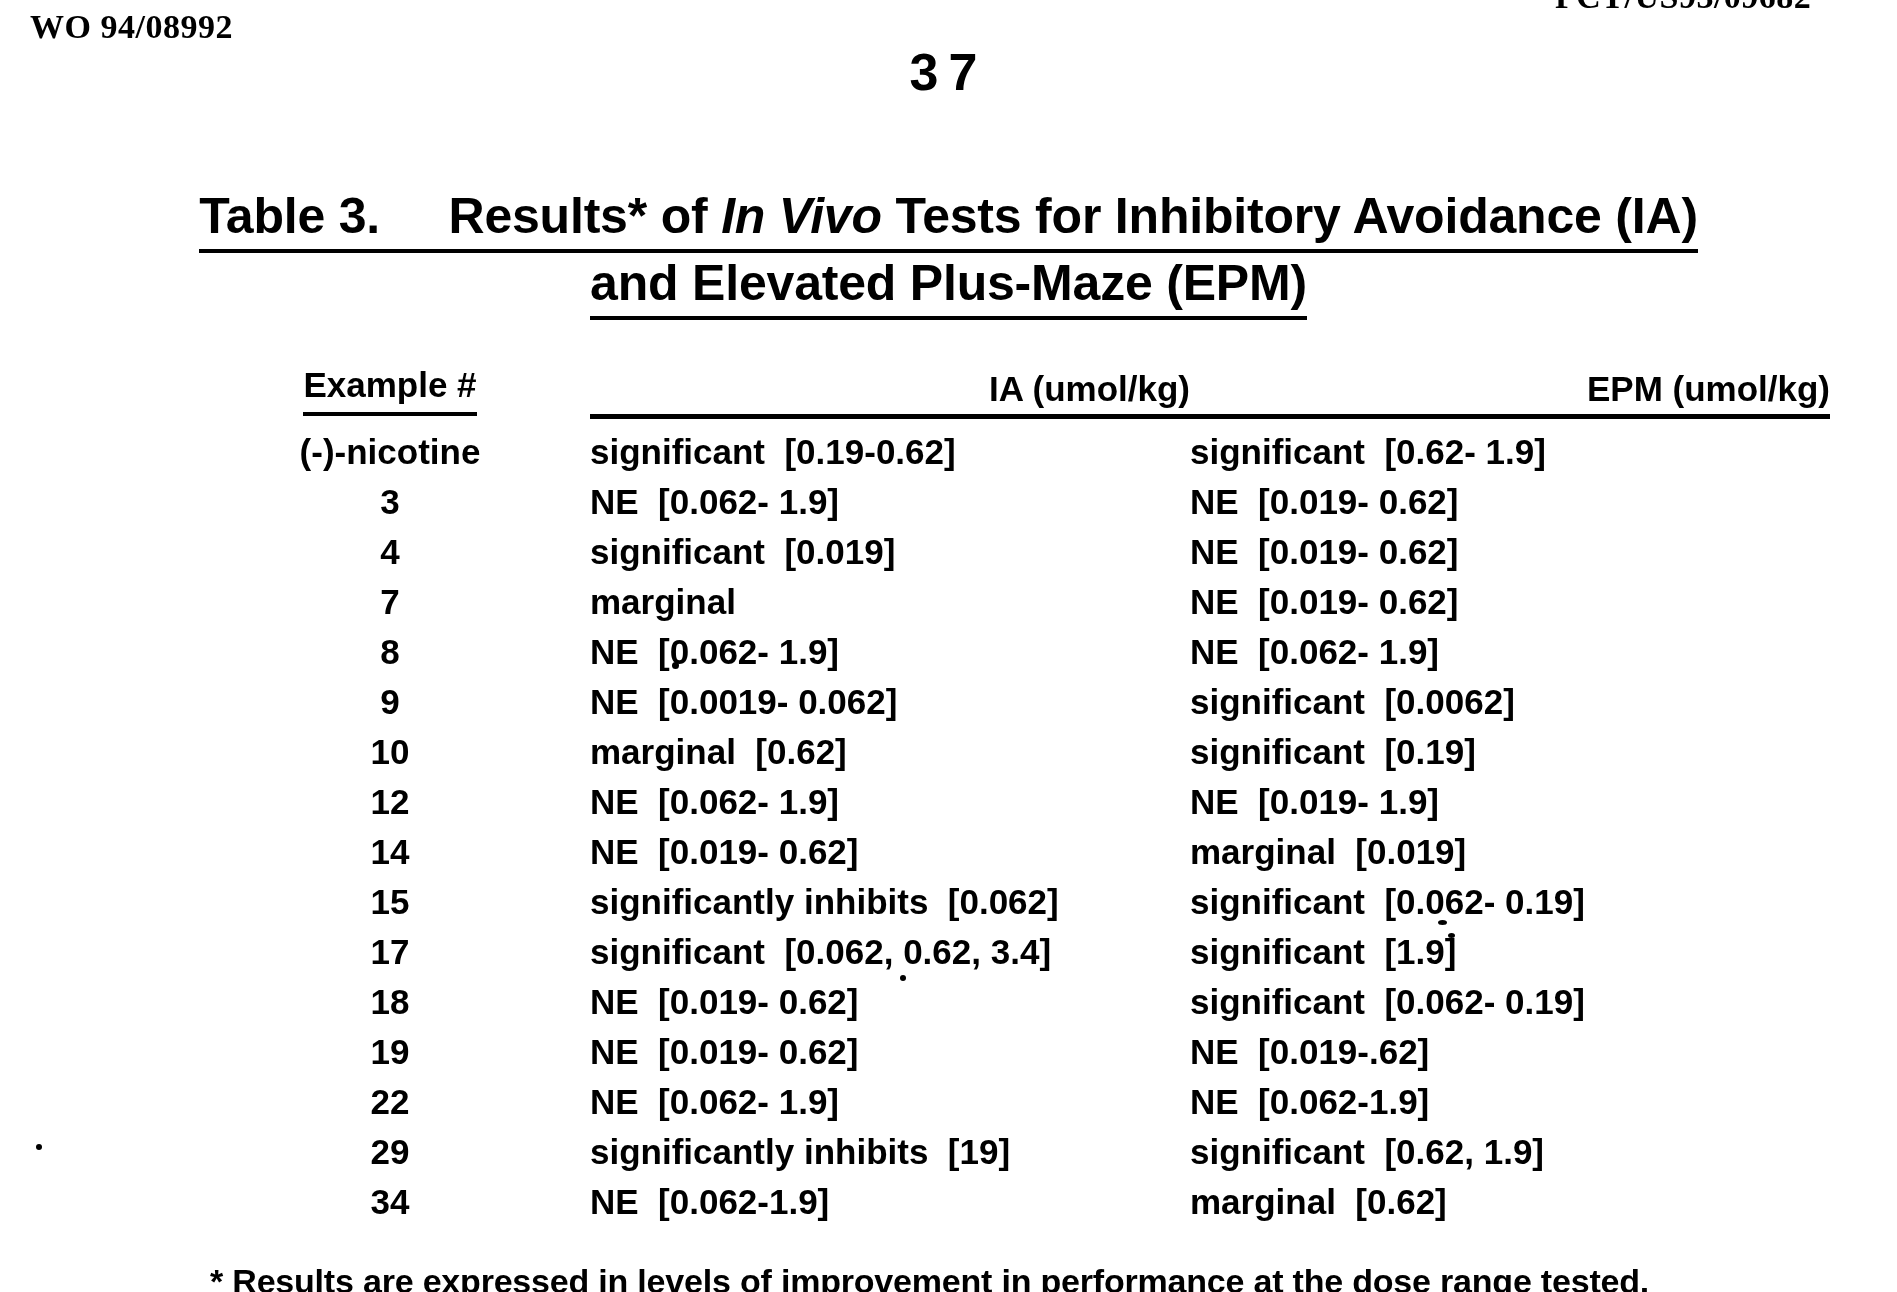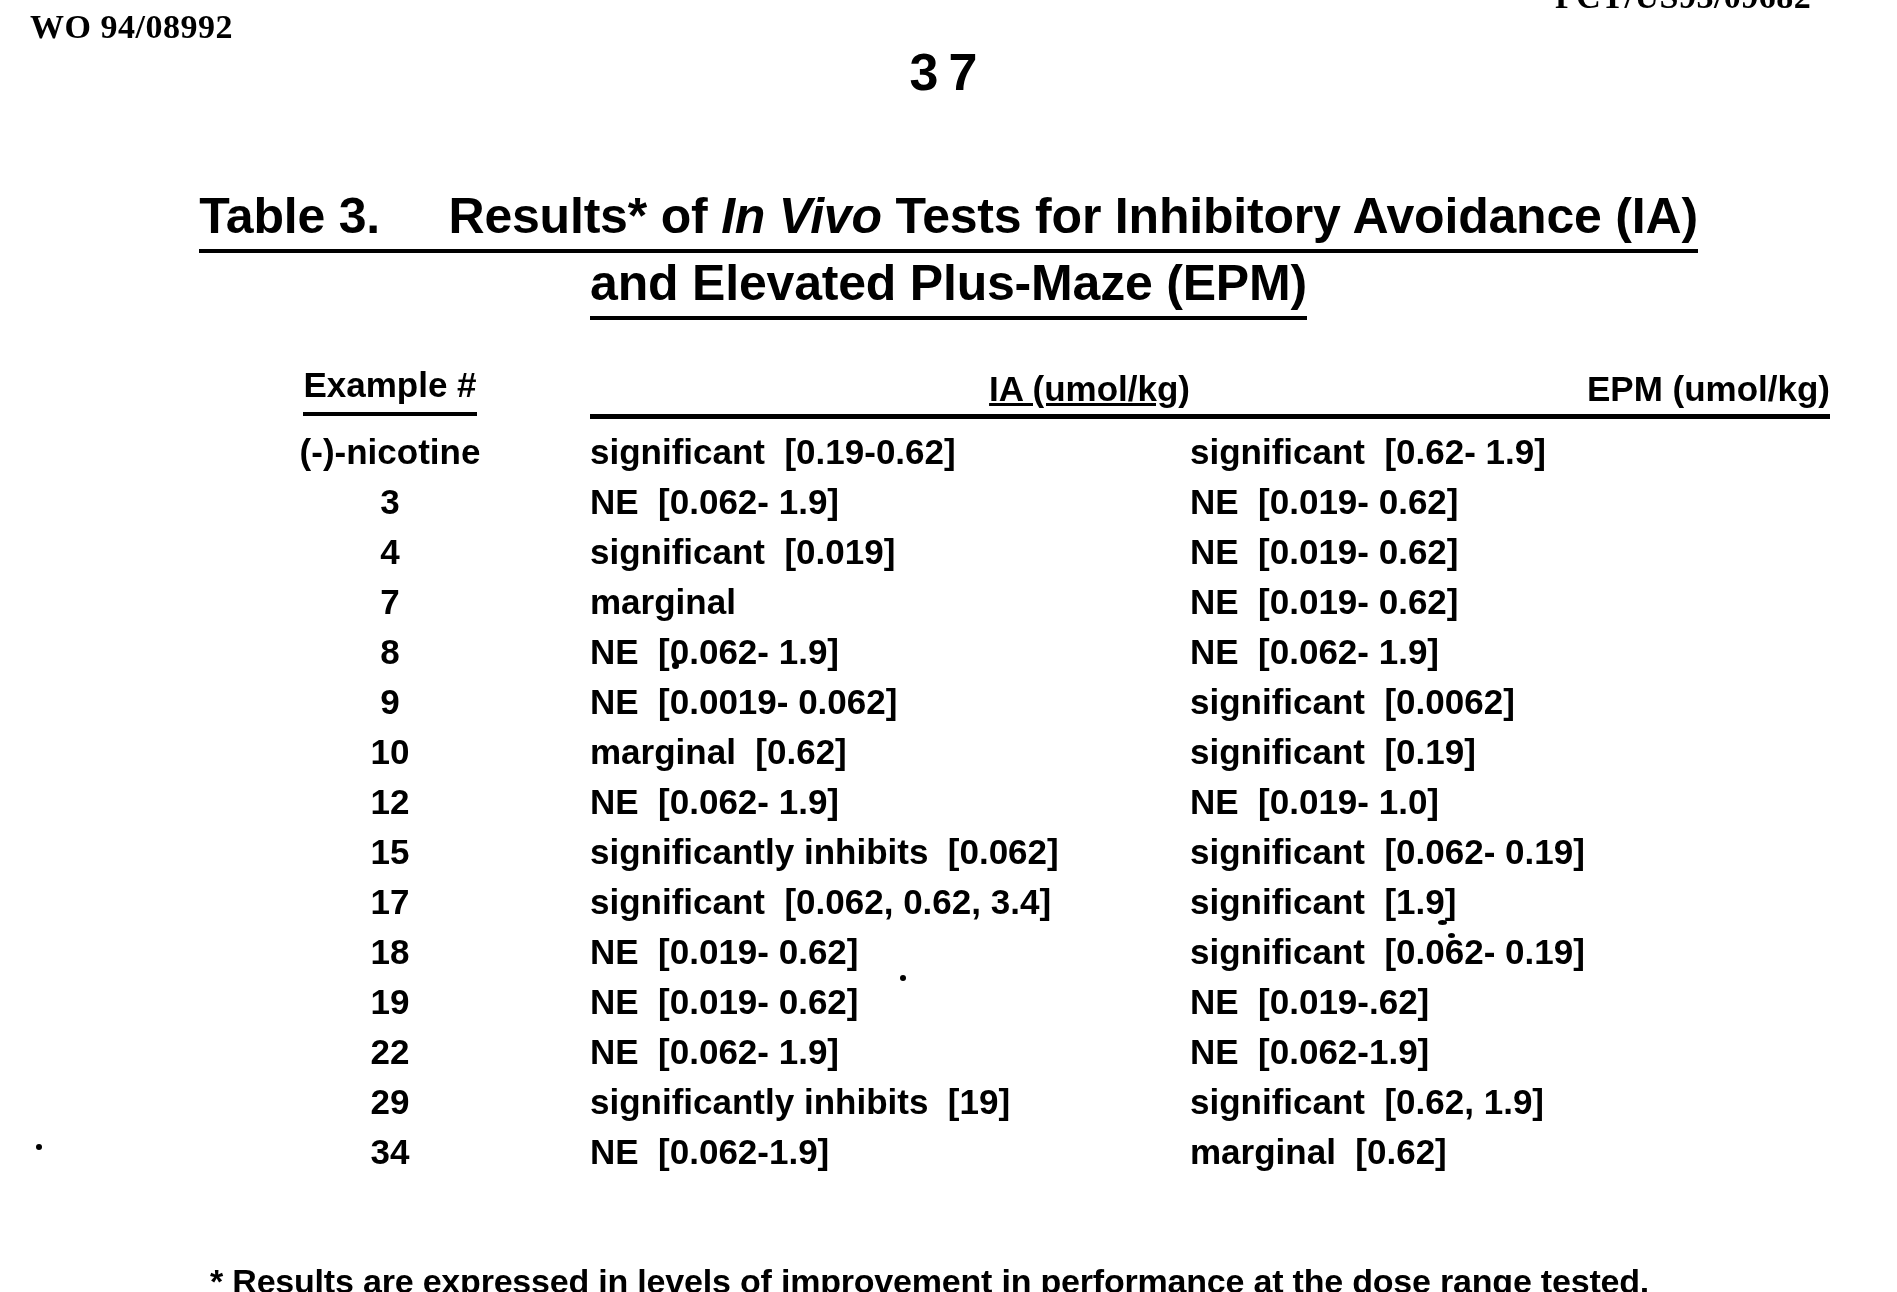--- a/index.html
+++ b/index.html
@@ -108,21 +108,21 @@
     border-bottom: 4px solid #000;
     padding-bottom: 2px;
     display: inline-block;
   }
   th.h-ia, th.h-epm {
     text-align: right;
     border-bottom: 5px solid #000;
     padding-bottom: 4px;
     padding-right: 6px;
   }
-  th.h-ia   { padding-left: 110px; text-decoration: underline; }
+  th.h-ia   { padding-left: 110px; }
   th.h-epm  { padding-left: 150px; }
 
   td.c-example {
     text-align: center;
   }
   td.c-ia, td.c-epm {
     text-align: left;
     padding-left: 12px;
   }
   td.c-epm { padding-left: 24px; }
@@ -207,21 +207,26 @@
           <td class="c-epm">significant  [0.0062]</td>
         </tr>
         <tr>
           <td class="c-example">10</td>
           <td class="c-ia">marginal  [0.62]</td>
           <td class="c-epm">significant  [0.19]</td>
         </tr>
         <tr>
           <td class="c-example">12</td>
           <td class="c-ia">NE  [0.062- 1.9]</td>
-          <td class="c-epm">NE  [0.019- 1.0]</td>
+          <td class="c-epm">NE  [0.019- 1.9]</td>
+        </tr>
+        <tr>
+          <td class="c-example">14</td>
+          <td class="c-ia">NE  [0.019- 0.62]</td>
+          <td class="c-epm">marginal  [0.019]</td>
         </tr>
         <tr>
           <td class="c-example">15</td>
           <td class="c-ia">significantly inhibits  [0.062]</td>
           <td class="c-epm">significant  [0.062- 0.19]</td>
         </tr>
         <tr>
           <td class="c-example">17</td>
           <td class="c-ia">significant  [0.062, 0.62, 3.4]</td>
           <td class="c-epm">significant  [1.9]</td>

